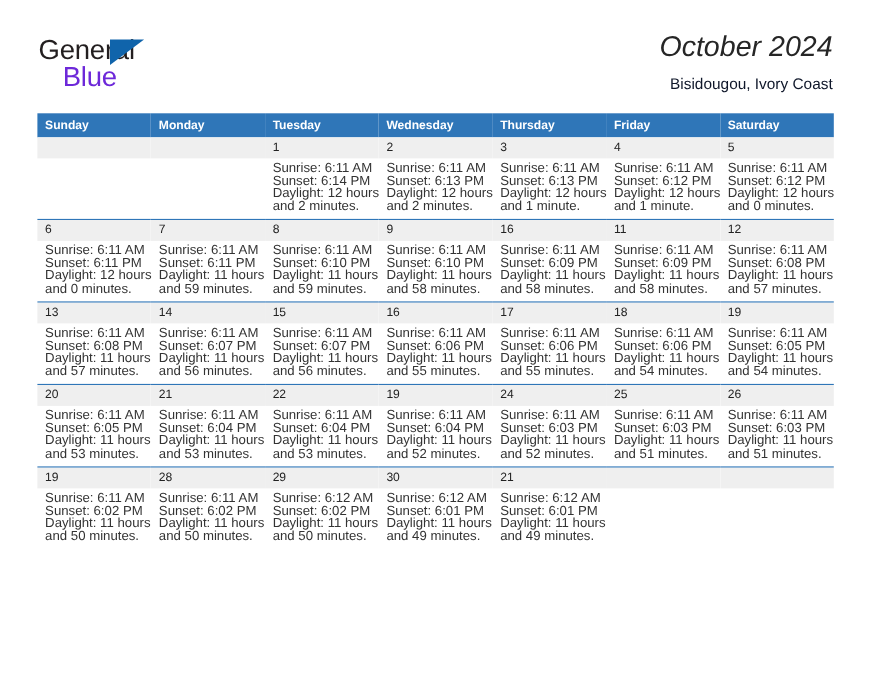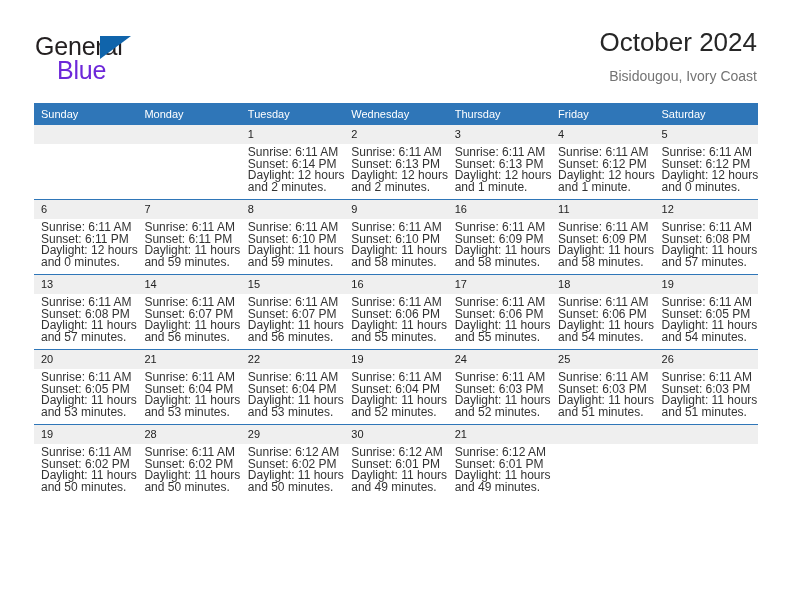--- a/index.html
+++ b/index.html
@@ -69,43 +69,44 @@
     position: absolute;
     right: 35px;
     top: 26px;
     text-align: right;
   }
   .cal-title {
     font-size: 26px;
     color: #262626;
     line-height: 32px;
     white-space: nowrap;
+    font-style: italic;
   }
   .cal-subtitle {
     font-size: 14px;
-    color: #737373;
+    color: #0f172a;
     line-height: 20px;
     margin-top: 8px;
     white-space: nowrap;
   }
 
   
   .calendar {
     position: absolute;
     left: 34px;
     top: 103px;
     width: 724px;
     border-collapse: collapse;
     table-layout: fixed;
   }
   .calendar th {
     background: #2f76b8;
     color: #ffffff;
     font-size: 11px;
-    font-weight: normal;
+    font-weight: bold;
     text-align: left;
     padding: 5px 0 5px 7px;
     height: 12px;
     border: none;
   }
   .calendar td {
     vertical-align: top;
     padding: 0;
     border: none;
     border-top: 1px solid #2f76b8;

